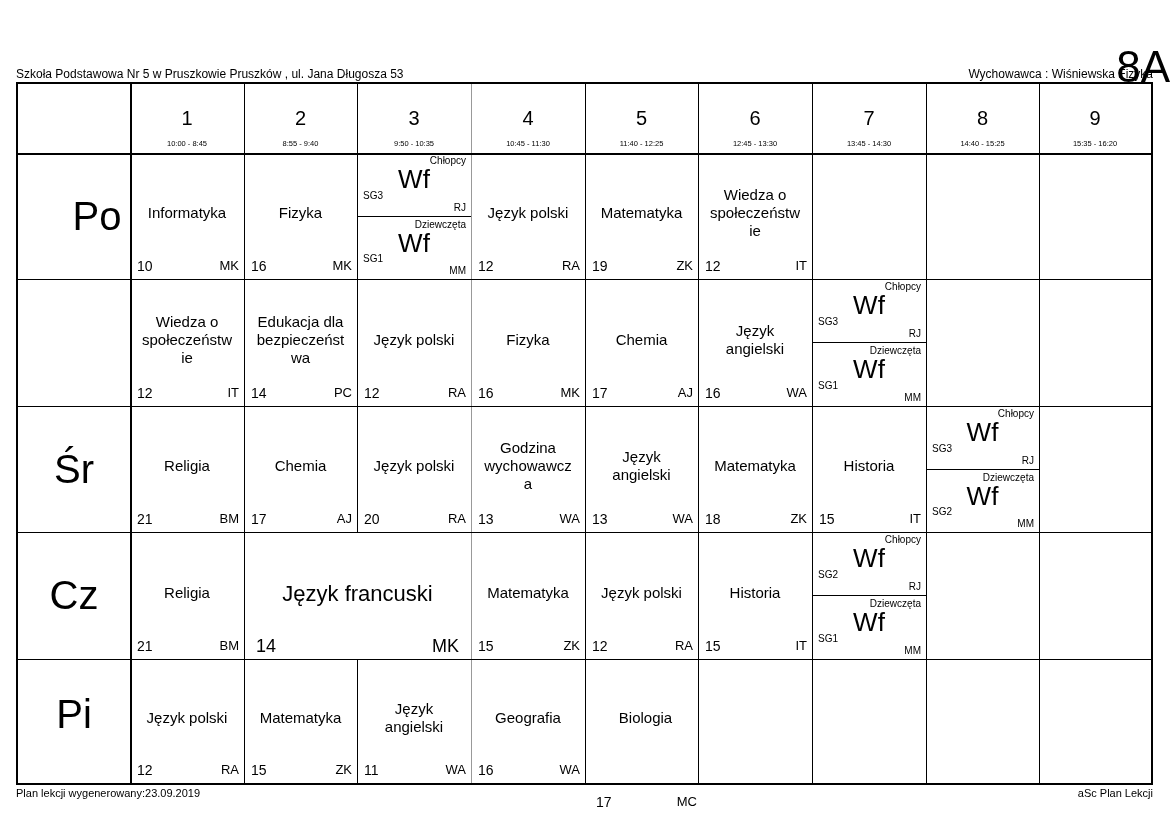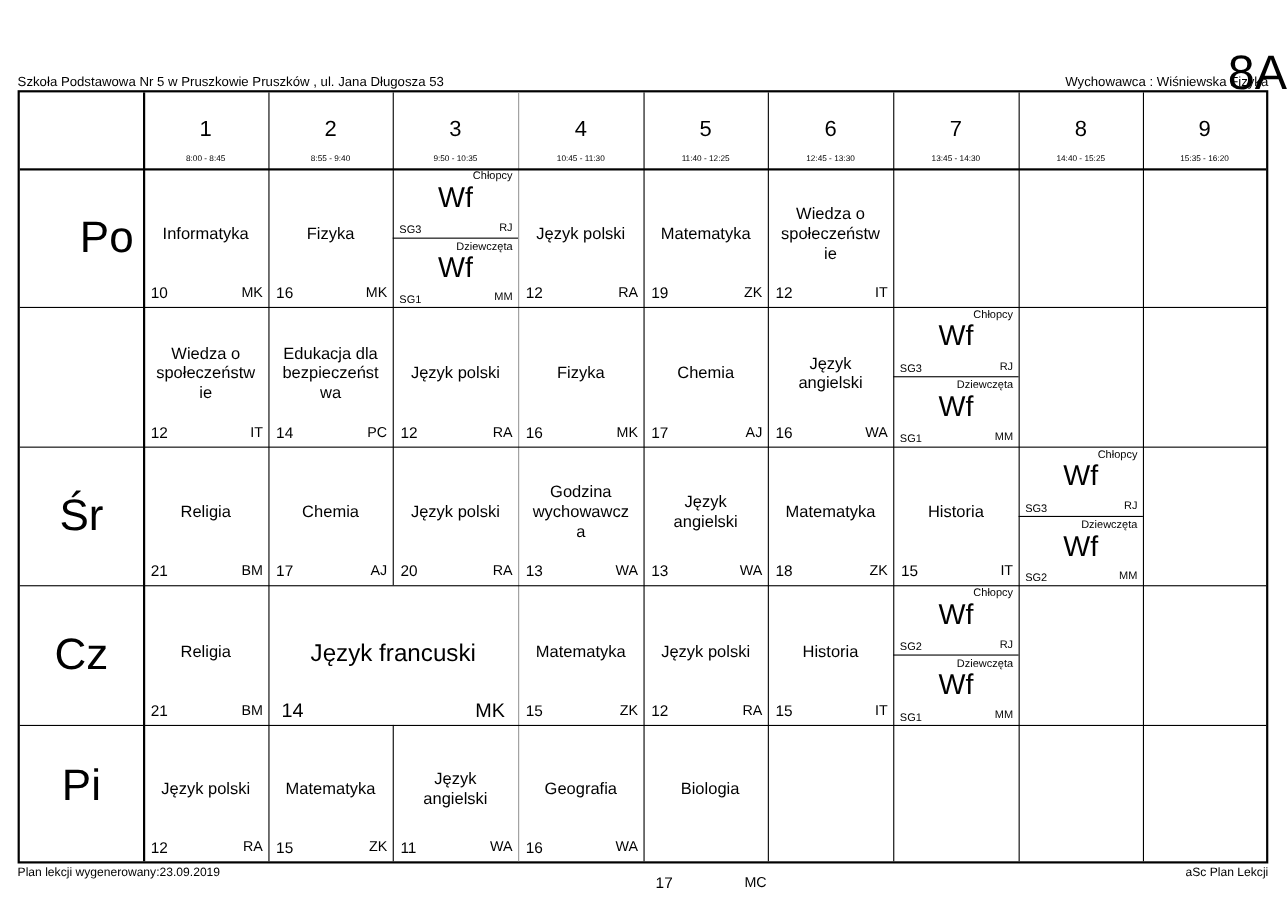--- a/index.html
+++ b/index.html
@@ -17,38 +17,38 @@
   .cell{position:absolute;box-sizing:border-box;}
   .hdr-num{position:absolute;left:0;right:0;top:22px;text-align:center;font-size:20px;line-height:24px;}
   .hdr-time{position:absolute;left:0;right:0;top:55px;text-align:center;font-size:7.5px;line-height:9px;}
   .day{position:absolute;left:0;right:0;text-align:center;font-size:40px;line-height:46px;top:40px;}
   .subj{position:absolute;left:2px;right:2px;text-align:center;font-size:15px;line-height:18px;}
   .room{position:absolute;left:7px;bottom:5px;font-size:14px;line-height:16px;}
   .tch{position:absolute;right:5px;bottom:5px;font-size:13px;line-height:16px;}
   .split-half{position:absolute;left:0;right:0;box-sizing:border-box;}
   .grp{position:absolute;right:5px;top:2px;font-size:10px;line-height:12px;}
   .wf{position:absolute;left:0;right:0;top:12px;text-align:center;font-size:26px;line-height:28px;}
-  .sg{position:absolute;left:6px;bottom:0;font-size:10px;line-height:12px;}
+  .sg{position:absolute;left:6px;bottom:14px;font-size:10px;line-height:12px;}
   .st{position:absolute;right:5px;bottom:2px;font-size:10px;line-height:12px;}
   .big-subj{font-size:22px;line-height:24px;}
   .big-room{font-size:18px;left:12px;}
   .big-tch{font-size:18px;right:12px;}
 </style>
 </head>
 <body>
 
 <div class="title">8A</div>
 <div class="school">Szkoła Podstawowa Nr 5 w Pruszkowie Pruszków , ul. Jana Długosza 53</div>
 <div class="teacher">Wychowawca : Wiśniewska Fizyka</div>
 
 <div class="grid" id="grid">
     <div class="cell" style="left: 0px; top: 0px; width: 112px; height: 69px;"></div>
     <div class="cell" style="left: 112px; top: 0px; width: 114px; height: 69px;">
       <div class="hdr-num">1</div>
-      <div class="hdr-time">8:00 - 8:45</div>
+      <div class="hdr-time">10:00 - 8:45</div>
     </div>
     <div class="cell" style="left: 226px; top: 0px; width: 113px; height: 69px;">
       <div class="hdr-num">2</div>
       <div class="hdr-time">8:55 - 9:40</div>
     </div>
     <div class="cell" style="left: 339px; top: 0px; width: 114px; height: 69px;">
       <div class="hdr-num">3</div>
       <div class="hdr-time">9:50 - 10:35</div>
     </div>
     <div class="cell" style="left: 453px; top: 0px; width: 114px; height: 69px;">

